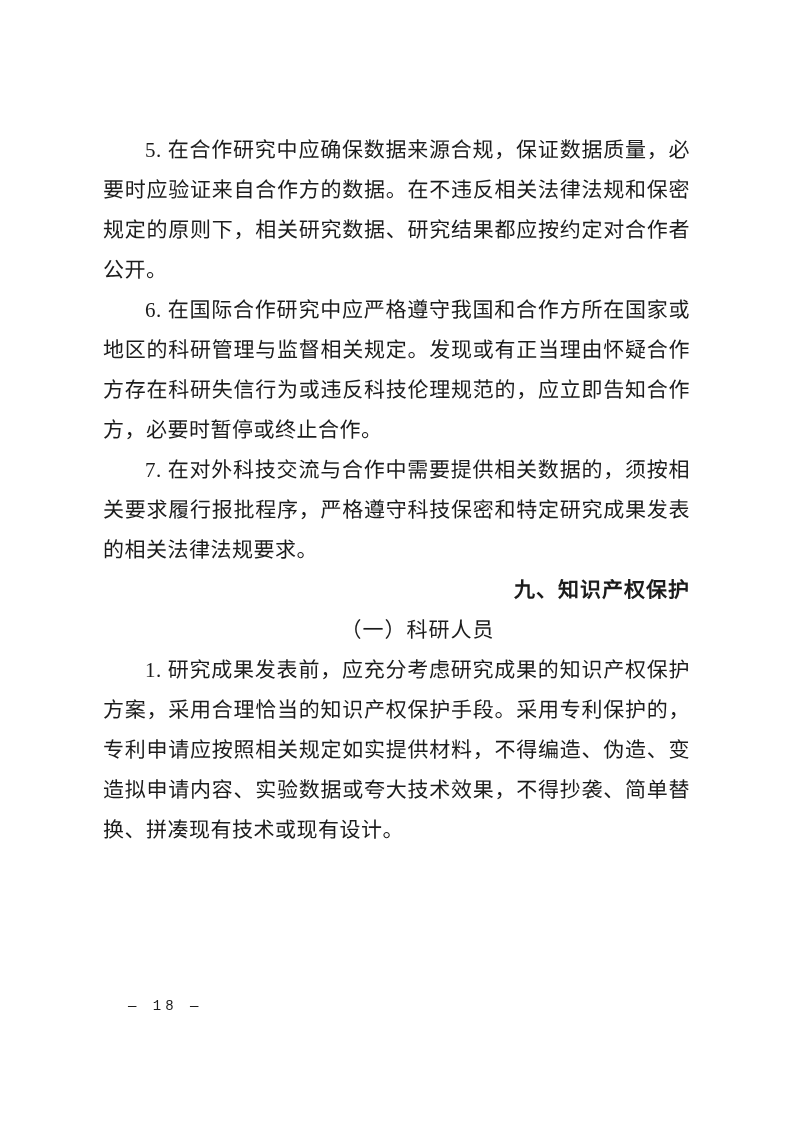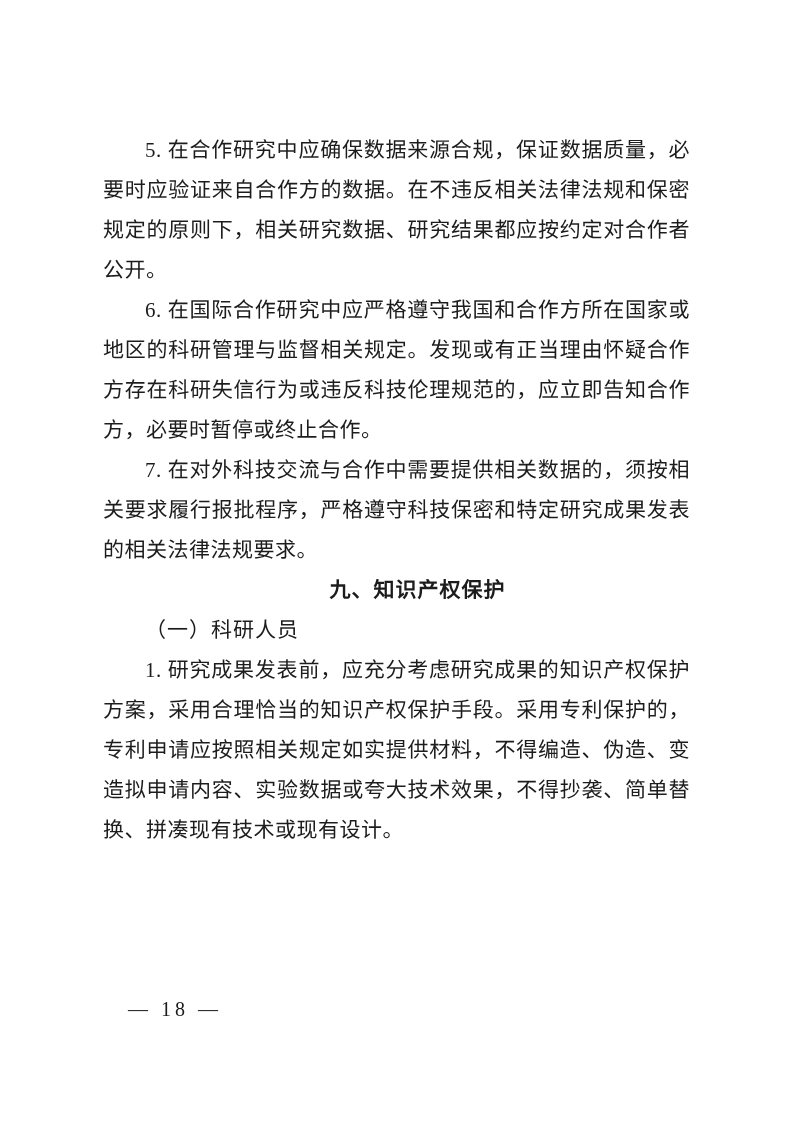--- a/index.html
+++ b/index.html
@@ -24,33 +24,33 @@
     color: #1c1c1c;
     text-align: justify;
     text-justify: inter-character;
     text-indent: 2em;
     letter-spacing: 0.5px;
   }
   .doc-body p.heading {
     font-family: "Liberation Sans", "DejaVu Sans", sans-serif;
     font-weight: bold;
     letter-spacing: 1px;
-    text-align: center;
+    text-align: right;
   }
   .doc-body p.subheading {
     font-family: "Liberation Serif", "DejaVu Serif", serif;
     letter-spacing: 1px;
-    text-align: left;
+    text-align: center;
   }
   .page-number {
     position: absolute;
     left: 128px;
     top: 998px;
-    font-family: Liberation Serif, serif;
-    font-size: 20px;
+    font-family: Liberation Mono, monospace;
+    font-size: 14px;
     color: #1c1c1c;
     letter-spacing: 4px;
   }
 </style>
 </head>
 <body>
 
 <div class="page">
   <div class="doc-body">
     <p class="body-text">5. 在合作研究中应确保数据来源合规，保证数据质量，必要时应验证来自合作方的数据。在不违反相关法律法规和保密规定的原则下，相关研究数据、研究结果都应按约定对合作者公开。</p>

